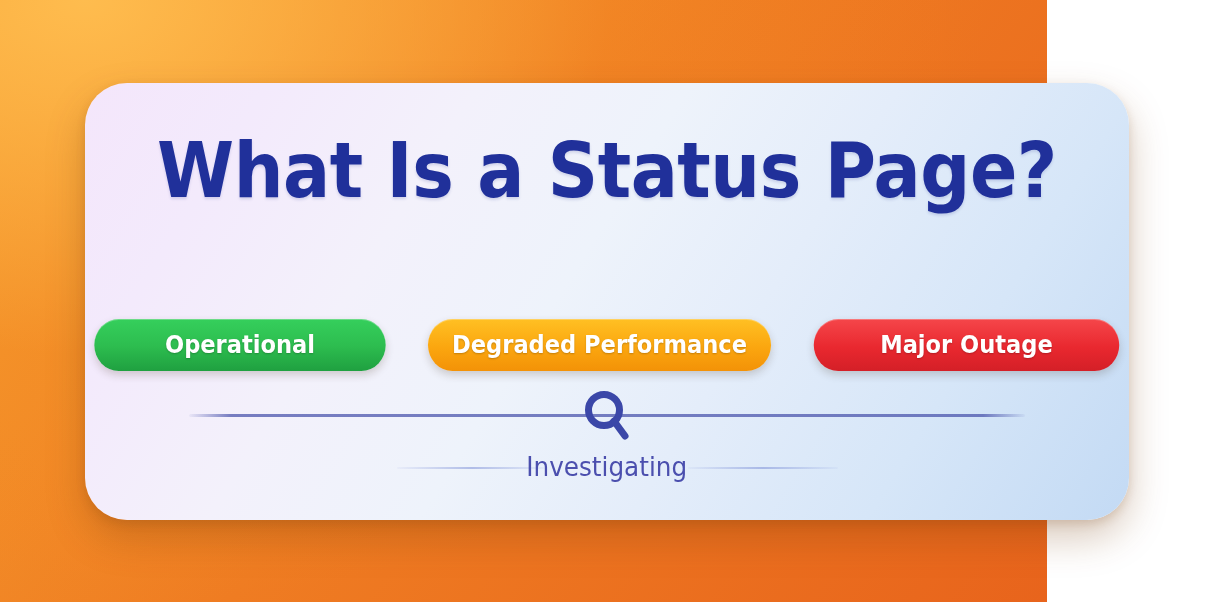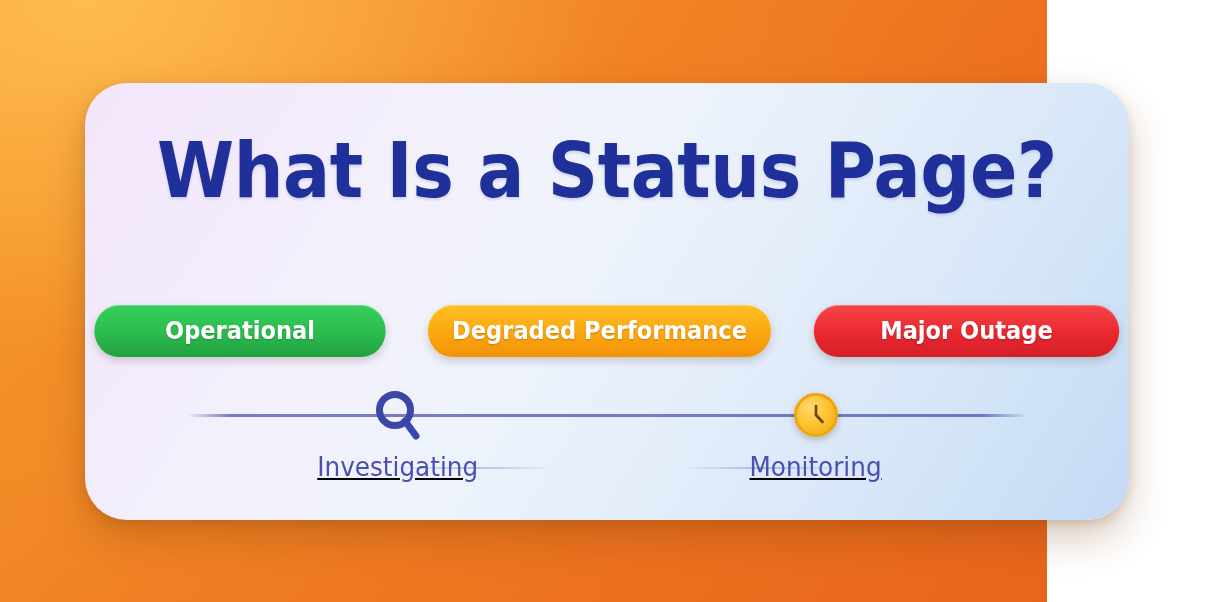--- a/index.html
+++ b/index.html
@@ -94,21 +94,21 @@
     font-family: "DejaVu Sans", sans-serif;
     transform: scaleX(0.95);
     white-space: nowrap;
   }
 
   
   .badges {
     position: absolute;
     left: 0;
     right: 0;
-    top: 222px;
+    top: 236px;
     display: flex;
     align-items: flex-start;
     justify-content: center;
     gap: 22px;
   }
   .badge {
     height: 52px;
     display: flex;
     align-items: center;
     justify-content: center;
@@ -165,21 +165,20 @@
     display: flex;
     justify-content: space-around;
     align-items: flex-start;
   }
   .tl-step {
     position: relative;
     width: 230px;
     display: flex;
     flex-direction: column;
     align-items: center;
-    text-decoration: underline;
   }
   .tl-icon-wrap {
     position: relative;
     width: 56px;
     height: 56px;
     display: flex;
     align-items: center;
     justify-content: center;
     margin-top: 0px;
   }
@@ -260,30 +259,19 @@
         <div class="tl-step">
           <div class="tl-icon-wrap">
             <svg width="52" height="54" viewBox="0 0 52 54" aria-hidden="true">
               <circle cx="23" cy="22" r="15.5" fill="none" stroke="#3b47a8" stroke-width="7"></circle>
               <line x1="33" y1="33" x2="44" y2="48" stroke="#3b47a8" stroke-width="7" stroke-linecap="round"></line>
             </svg>
           </div>
           <div class="tl-label">Investigating</div>
         </div>
 
-        <div class="tl-step">
-          <div class="tl-icon-wrap">
-            <div class="disc clock">
-              <svg width="30" height="30" viewBox="0 0 30 30" aria-hidden="true">
-                <line x1="15" y1="15" x2="15" y2="6" stroke="#6b4608" stroke-width="2.6" stroke-linecap="round"></line>
-                <line x1="15" y1="15" x2="21.5" y2="22" stroke="#6b4608" stroke-width="2.6" stroke-linecap="round"></line>
-              </svg>
-            </div>
-          </div>
-          <div class="tl-label">Monitoring</div>
-        </div>
 
 
       </div>
     </div>
 
   </div>
 </div>
 
 </body></html>

